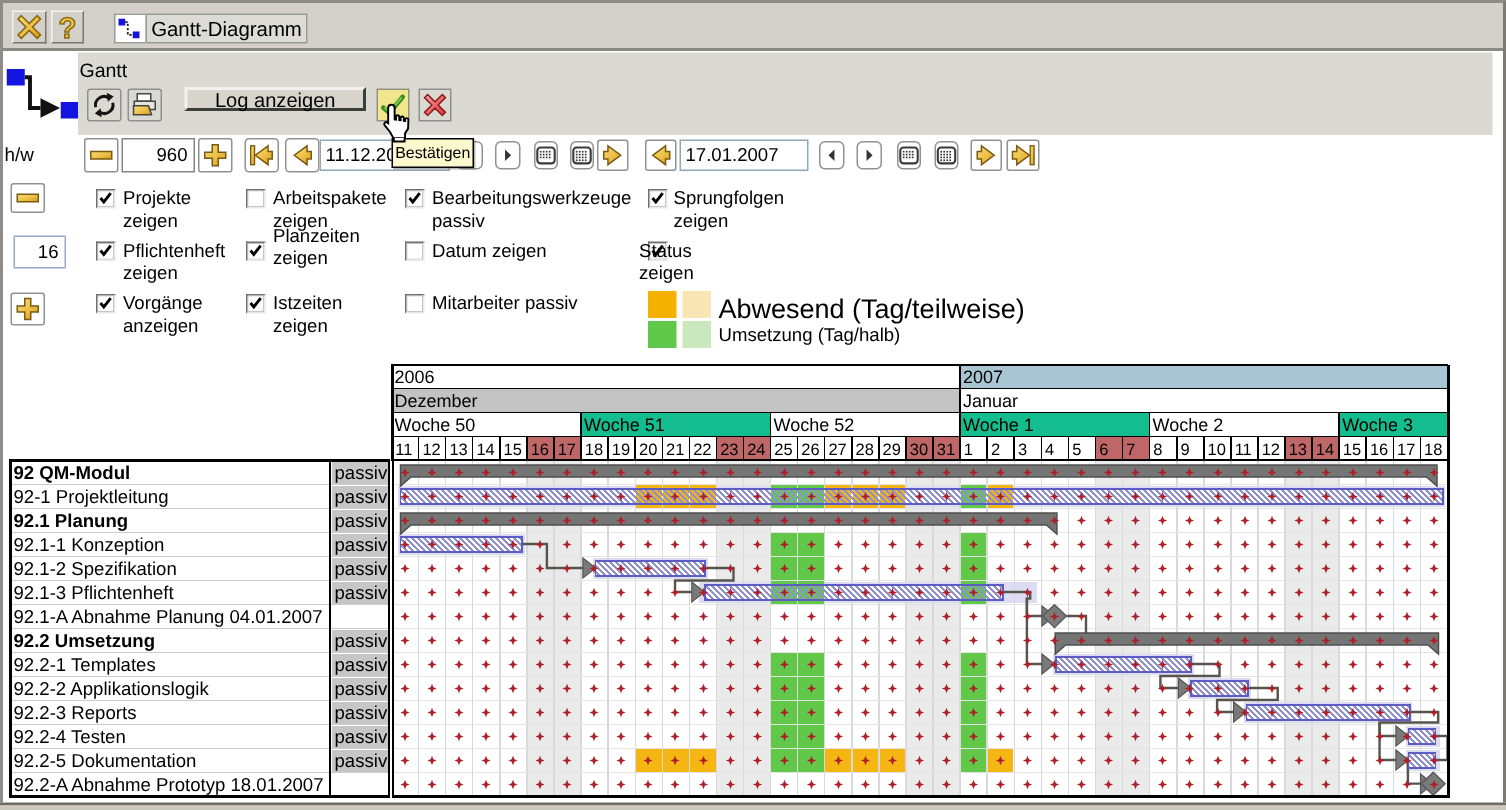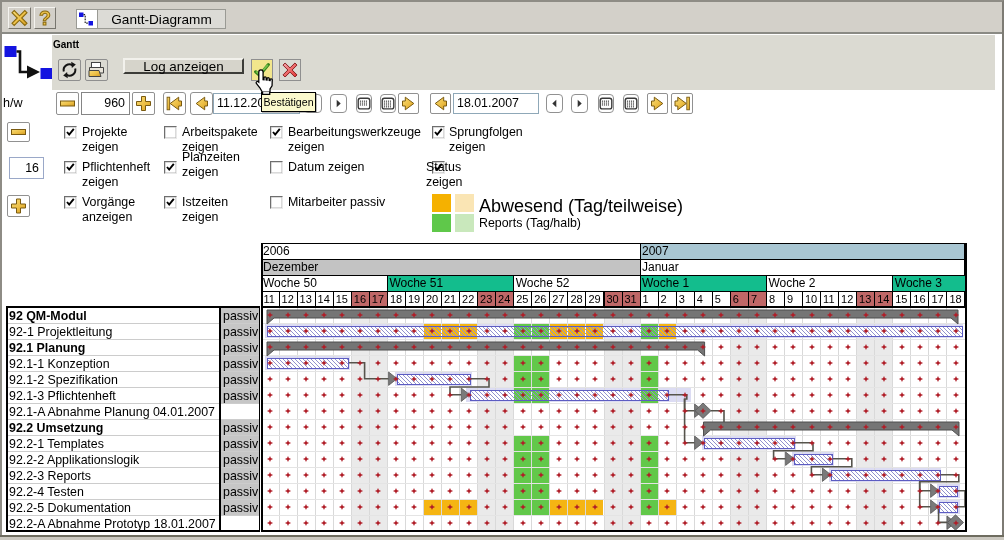--- a/index.html
+++ b/index.html
@@ -42,31 +42,31 @@
       <text x="10" y="17" text-anchor="middle" font-size="19.5" font-weight="bold" fill="#edc34c" stroke="#8a6a10" stroke-width="1" font-family="Liberation Sans">?</text>
     </svg>
 </div>
 <div class="abs" style="left:76px;top:9px;width:21px;height:20px;background:#fff;border:1px solid #9a9a94;border-right:none">
  <svg width="19" height="18" viewBox="0 0 19 18">
   <rect x="2" y="2.5" width="4.5" height="4.5" fill="#1414e0"></rect>
   <rect x="11.5" y="11" width="4.5" height="4.5" fill="#1414e0"></rect>
   <path d="M6.5,4.7 L8.2,4.7 L8.2,13.2 L11.4,13.2" fill="none" stroke="#222" stroke-width="1.2" stroke-dasharray="1.6,1.2"></path>
  </svg>
 </div>
-<div class="abs" style="left:97px;top:9px;width:129px;height:20px;background:#dcdbd6;border:1px solid #9a9a94;font-size:13.6px;display:flex;align-items:center;justify-content:center">Gantt-Diagramm</div>
+<div class="abs" style="left:97px;top:9px;width:108px;height:20px;background:#dcdbd6;border:1px solid #9a9a94;font-size:13.6px;display:flex;align-items:center;justify-content:center">Gantt-Diagramm</div>
 
 <svg class="abs" style="left:3px;top:44px" width="50" height="38" viewBox="0 0 50 38">
  <rect x="1.5" y="2" width="12" height="11" fill="#1414e0"></rect>
  <rect x="37.5" y="24" width="12" height="11" fill="#1414e0"></rect>
  <path d="M13.5,7.5 L17,7.5 L17,28 L24,28" fill="none" stroke="#111" stroke-width="2.6"></path>
  <path d="M24,21.5 L37,28 L24,34.5 Z" fill="#111"></path>
 </svg>
 
 <div id="gpanel"></div>
-<div class="abs" style="left:53px;top:39px;font-size:10px;font-weight:bold">Gantt</div>
+<div class="abs" style="left:53px;top:39px;font-size:13px;font-weight:normal">Gantt</div>
 <div class="tbtn" style="left:58px;top:59px;width:23px;height:22px;background:#dbdad2;border-color:#8f8f8f;border-radius:2px">
  <svg width="19" height="18" viewBox="0 0 19 18">
   <path d="M3.8,10.5 A5.8,5.8 0 0 1 12.6,4.3" fill="none" stroke="#151515" stroke-width="2"></path>
   <path d="M11.2,0.8 L15.8,3.4 L11.9,6.9 Z" fill="#151515"></path>
   <path d="M15.2,7.5 A5.8,5.8 0 0 1 6.4,13.7" fill="none" stroke="#151515" stroke-width="2"></path>
   <path d="M7.8,17.2 L3.2,14.6 L7.1,11.1 Z" fill="#151515"></path>
  </svg>
 </div>
 <div class="tbtn" style="left:85px;top:59px;width:23px;height:22px;background:#dbdad2;border-color:#8f8f8f;border-radius:2px">
  <svg width="19" height="18" viewBox="0 0 19 18">
@@ -222,21 +222,21 @@
       <path d="M6.3,3.2 L14.8,9.5 L6.3,15.8 L6.3,12.0 L3.5,12.0 L3.5,7.0 L6.3,7.0 Z" fill="url(#gg)" stroke="#7a5a10" stroke-width="1"></path>
     </svg>
   </div>
 <div class="tbtn" style="left:671px;top:93px;width:22px;height:21px;border-radius:2px">
     <svg width="20" height="19" viewBox="0 0 20 19">
       <path d="M5.8,3.2 L14.3,9.5 L5.8,15.8 L5.8,12.0 L3.0,12.0 L3.0,7.0 L5.8,7.0 Z" fill="url(#gg)" stroke="#7a5a10" stroke-width="1"></path>
       <rect x="14.8" y="3.2" width="2.6" height="12.6" fill="url(#gg)" stroke="#7a5a10" stroke-width="0.9"></rect>
     </svg>
   </div>
 <div class="fld" style="left:213px;top:93px;width:87px;height:21px;line-height:19px;padding-left:3px;border-color:#8fa8b8">11.12.2006</div>
-<div class="fld" style="left:453px;top:93px;width:86px;height:21px;line-height:19px;padding-left:3px;border-color:#8fa8b8">18.01.2007</div>
+<div class="fld" style="left:453px;top:93px;width:86px;height:21px;line-height:19px;padding-left:3px;border-color:#8fa8b8">17.01.2007</div>
 
 <div class="tbtn" style="left:7px;top:122px;width:23px;height:20px;border-radius:2px">
  <svg width="21" height="18" viewBox="0 0 21 18">
       <rect x="3.5" y="6.5" width="14" height="5" fill="url(#gg)" stroke="#7a5a10"></rect>
     </svg>
 </div>
 <div class="fld" style="left:9px;top:157px;width:35px;height:22px;text-align:right;line-height:20px;padding-right:4px;border-color:#9aa8c8">16</div>
 <div class="tbtn" style="left:7px;top:195px;width:23px;height:22px;border-radius:2px">
  <svg width="21" height="20" viewBox="0 0 21 20">
       <path d="M8.5,3 L12.5,3 L12.5,8 L17.5,8 L17.5,12 L12.5,12 L12.5,17 L8.5,17 L8.5,12 L3.5,12 L3.5,8 L8.5,8 Z" fill="url(#gg)" stroke="#7a5a10"></path>
@@ -273,21 +273,21 @@
 <svg class="abs" style="left:165px;top:197px" width="11" height="11" viewBox="0 0 11 11">
     <path d="M2,5 L4.2,7.6 L8.8,1.8" fill="none" stroke="#000" stroke-width="1.9"></path>
   </svg>
 <div class="cbl" style="left:182px;top:195px">Istzeiten
 zeigen</div>
 <div class="cb" style="left:270px;top:126px"></div>
 <svg class="abs" style="left:271px;top:127px" width="11" height="11" viewBox="0 0 11 11">
     <path d="M2,5 L4.2,7.6 L8.8,1.8" fill="none" stroke="#000" stroke-width="1.9"></path>
   </svg>
 <div class="cbl" style="left:288px;top:125px">Bearbeitungswerkzeuge
-zeigen</div>
+passiv</div>
 <div class="cb" style="left:270px;top:161px"></div>
 <div class="cbl" style="left:288px;top:160px">Datum zeigen</div>
 <div class="cb" style="left:270px;top:196px"></div>
 <div class="cbl" style="left:288px;top:195px">Mitarbeiter passiv</div>
 <div class="cb" style="left:432px;top:126px"></div>
 <svg class="abs" style="left:433px;top:127px" width="11" height="11" viewBox="0 0 11 11">
     <path d="M2,5 L4.2,7.6 L8.8,1.8" fill="none" stroke="#000" stroke-width="1.9"></path>
   </svg>
 <div class="cbl" style="left:449px;top:125px">Sprungfolgen
 zeigen</div>
@@ -296,21 +296,21 @@
     <path d="M2,5 L4.2,7.6 L8.8,1.8" fill="none" stroke="#000" stroke-width="1.9"></path>
   </svg>
 <div class="cbl" style="left:426px;top:160px">Status
 zeigen</div>
 
 <div class="abs" style="left:432px;top:194px;width:19px;height:18px;background:#f5b100"></div>
 <div class="abs" style="left:455px;top:194px;width:19px;height:18px;background:#fae5b4"></div>
 <div class="abs" style="left:479px;top:196px;font-size:18px">Abwesend (Tag/teilweise)</div>
 <div class="abs" style="left:432px;top:214px;width:19px;height:18px;background:#5fc84a"></div>
 <div class="abs" style="left:455px;top:214px;width:19px;height:18px;background:#c9e8bc"></div>
-<div class="abs" style="left:479px;top:216px;font-size:12.4px">Reports (Tag/halb)</div>
+<div class="abs" style="left:479px;top:216px;font-size:12.4px">Umsetzung (Tag/halb)</div>
 
 <svg width="1004" height="300" viewBox="0 0 1004 300" style="position:absolute;left:0;top:240px;" shape-rendering="crispEdges">
 <defs>
 <pattern id="hatch" width="4" height="4" patternUnits="userSpaceOnUse">
  <path d="M-1,-1 L5,5 M-1,3 L1,5 M3,-1 L5,1" stroke="#9191ce" stroke-width="1.3" fill="none"></path>
 </pattern>
 </defs>
 <rect x="221.0" y="68.0" width="38.0" height="15.0" fill="#c6c6c6"></rect>
 <rect x="221.0" y="84.0" width="38.0" height="15.0" fill="#c6c6c6"></rect>
 <rect x="221.0" y="100.0" width="38.0" height="15.0" fill="#c6c6c6"></rect>

